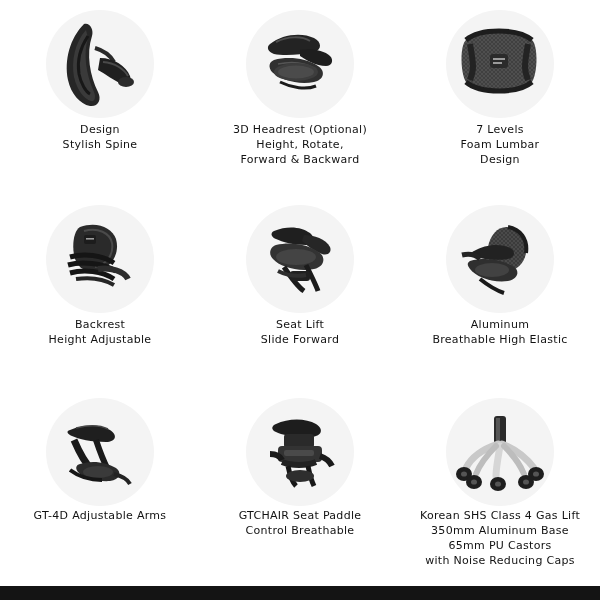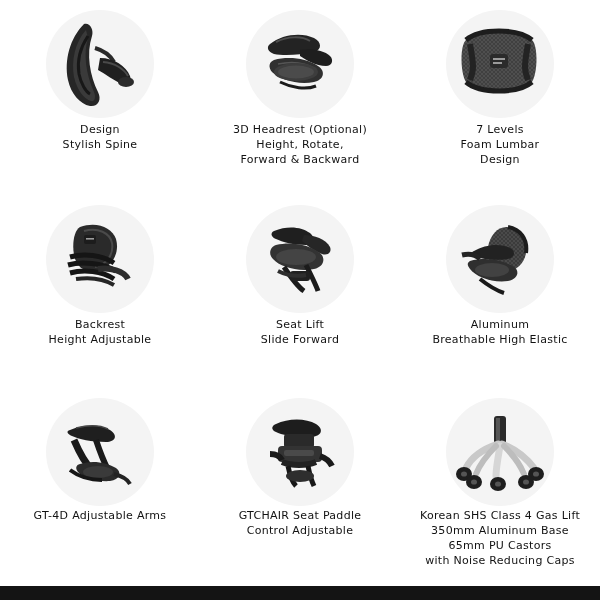--- a/index.html
+++ b/index.html
@@ -258,21 +258,21 @@
           <path d="M30 50 C36 50 40 52 42 56" fill="none" stroke="#1a1a1a" stroke-width="6"></path>
           <path d="M80 52 C86 54 90 58 92 62" fill="none" stroke="#1a1a1a" stroke-width="6"></path>
           <path d="M42 58 C52 62 66 62 76 58" fill="none" stroke="#222" stroke-width="6"></path>
           <path d="M48 62 C50 72 52 78 56 82" fill="none" stroke="#171717" stroke-width="5"></path>
           <path d="M68 62 C70 72 72 78 74 82" fill="none" stroke="#171717" stroke-width="5"></path>
           <ellipse cx="60" cy="72" rx="14" ry="6" fill="#2e2e2e"></ellipse>
         </svg>
       </div>
       <div class="caption">
         <span class="line">GTCHAIR Seat Paddle</span>
-        <span class="line">Control Adjustable</span>
+        <span class="line">Control Breathable</span>
       </div>
     </div>
 
     <div class="cell row3">
       <div class="photo">
         <div class="circle-bg"></div>
         <svg width="120" height="96" viewBox="0 0 120 96">
           <rect x="54" y="12" width="12" height="30" rx="3" fill="#2a2a2a"></rect>
           <rect x="56" y="14" width="4" height="26" fill="#555"></rect>
           <path d="M58 40 C40 46 30 56 26 64" fill="none" stroke="#c9c9c9" stroke-width="7" stroke-linecap="round"></path>

